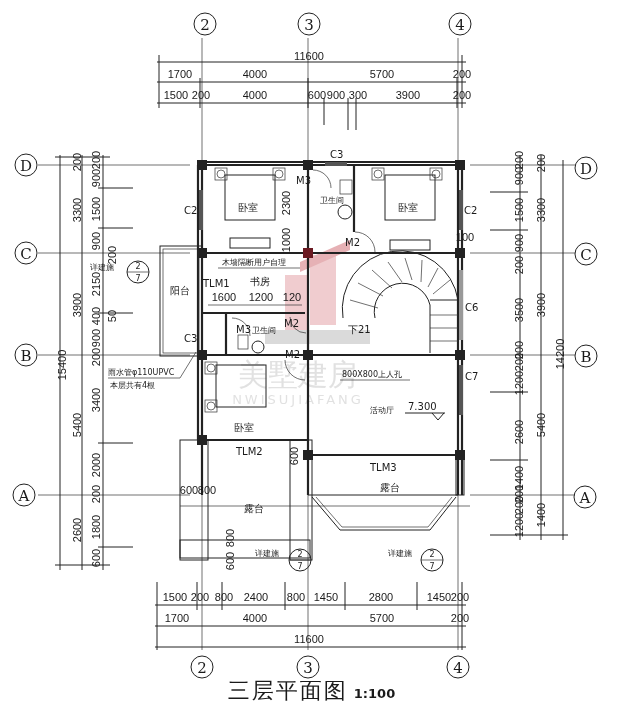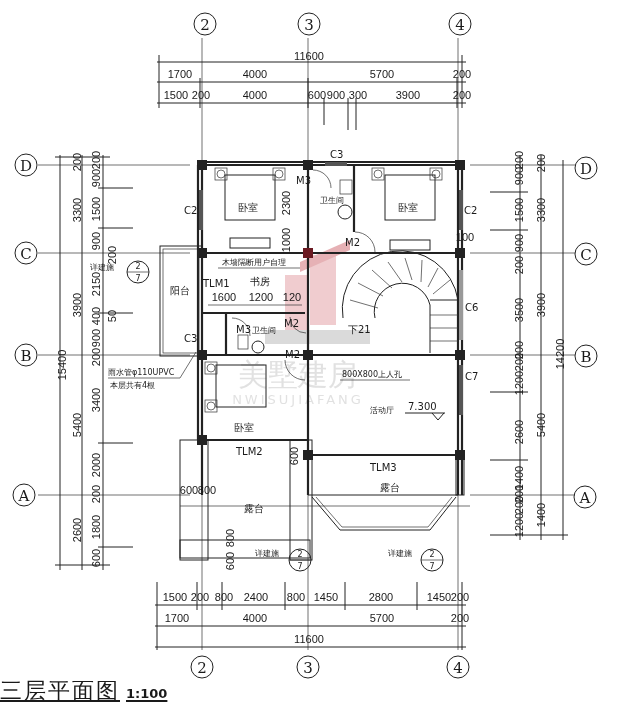--- a/index.html
+++ b/index.html
@@ -2,21 +2,21 @@
 <html><head>
 <meta charset="utf-8">
 <style>
   html,body{margin:0;padding:0;background:#ffffff;}
   body{width:623px;height:706px;overflow:hidden;position:relative;font-family:"DejaVu Sans","Liberation Sans",sans-serif;}
   #plan{position:absolute;left:0;top:0;width:623px;height:706px;}
   .dim{font-family:"Liberation Sans","DejaVu Sans",sans-serif;font-size:11px;fill:#1a1a1a;}
   .lbl{font-family:"DejaVu Sans","Liberation Sans",sans-serif;font-size:10px;fill:#1a1a1a;}
   .lbl-s{font-family:"DejaVu Sans","Liberation Sans",sans-serif;font-size:8px;fill:#1a1a1a;}
   .axis-t{font-family:"DejaVu Serif","Liberation Serif",serif;font-size:15px;fill:#1a1a1a;}
-  .title{position:absolute;left:0;width:623px;top:676px;font-family:"DejaVu Sans","Liberation Sans",sans-serif;font-size:22px;color:#1a1a1a;letter-spacing:2px;text-decoration:underline;}
+  .title{position:absolute;left:0;width:623px;top:676px;text-align:center;font-family:"DejaVu Sans","Liberation Sans",sans-serif;font-size:22px;color:#1a1a1a;letter-spacing:2px;}
   .title .scale{font-size:13px;font-weight:bold;letter-spacing:0;margin-left:6px;}
   .wm-text{font-family:"DejaVu Sans","Liberation Sans",sans-serif;}
   .line{stroke:#222;stroke-width:1;fill:none;}
   .wall{stroke:#222;stroke-width:2.2;fill:none;}
   .thin{stroke:#333;stroke-width:0.7;fill:none;}
   .col{fill:#222;}
 </style>
 </head>
 <body>
 

